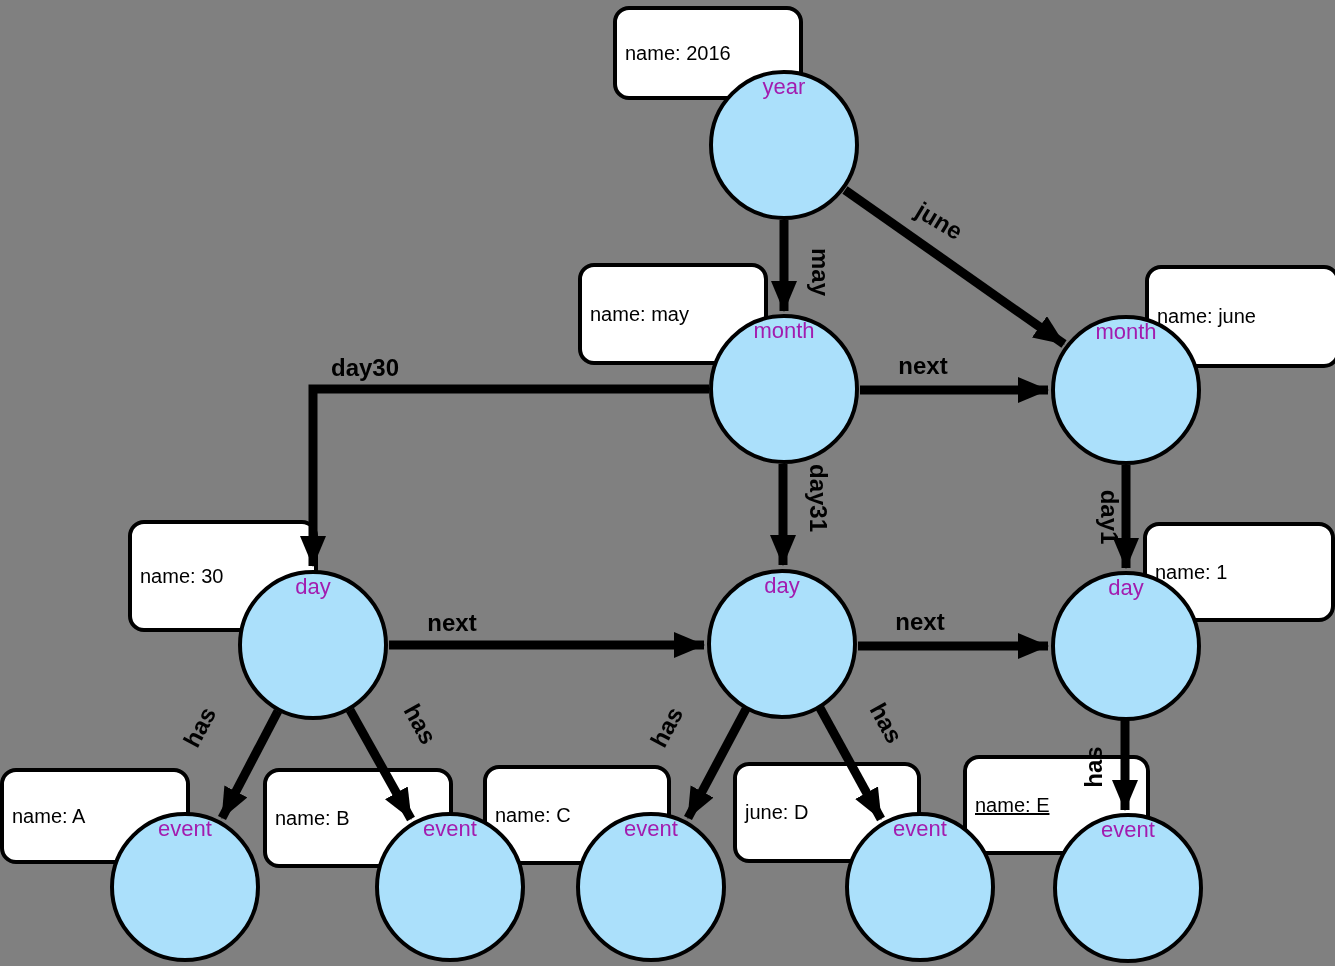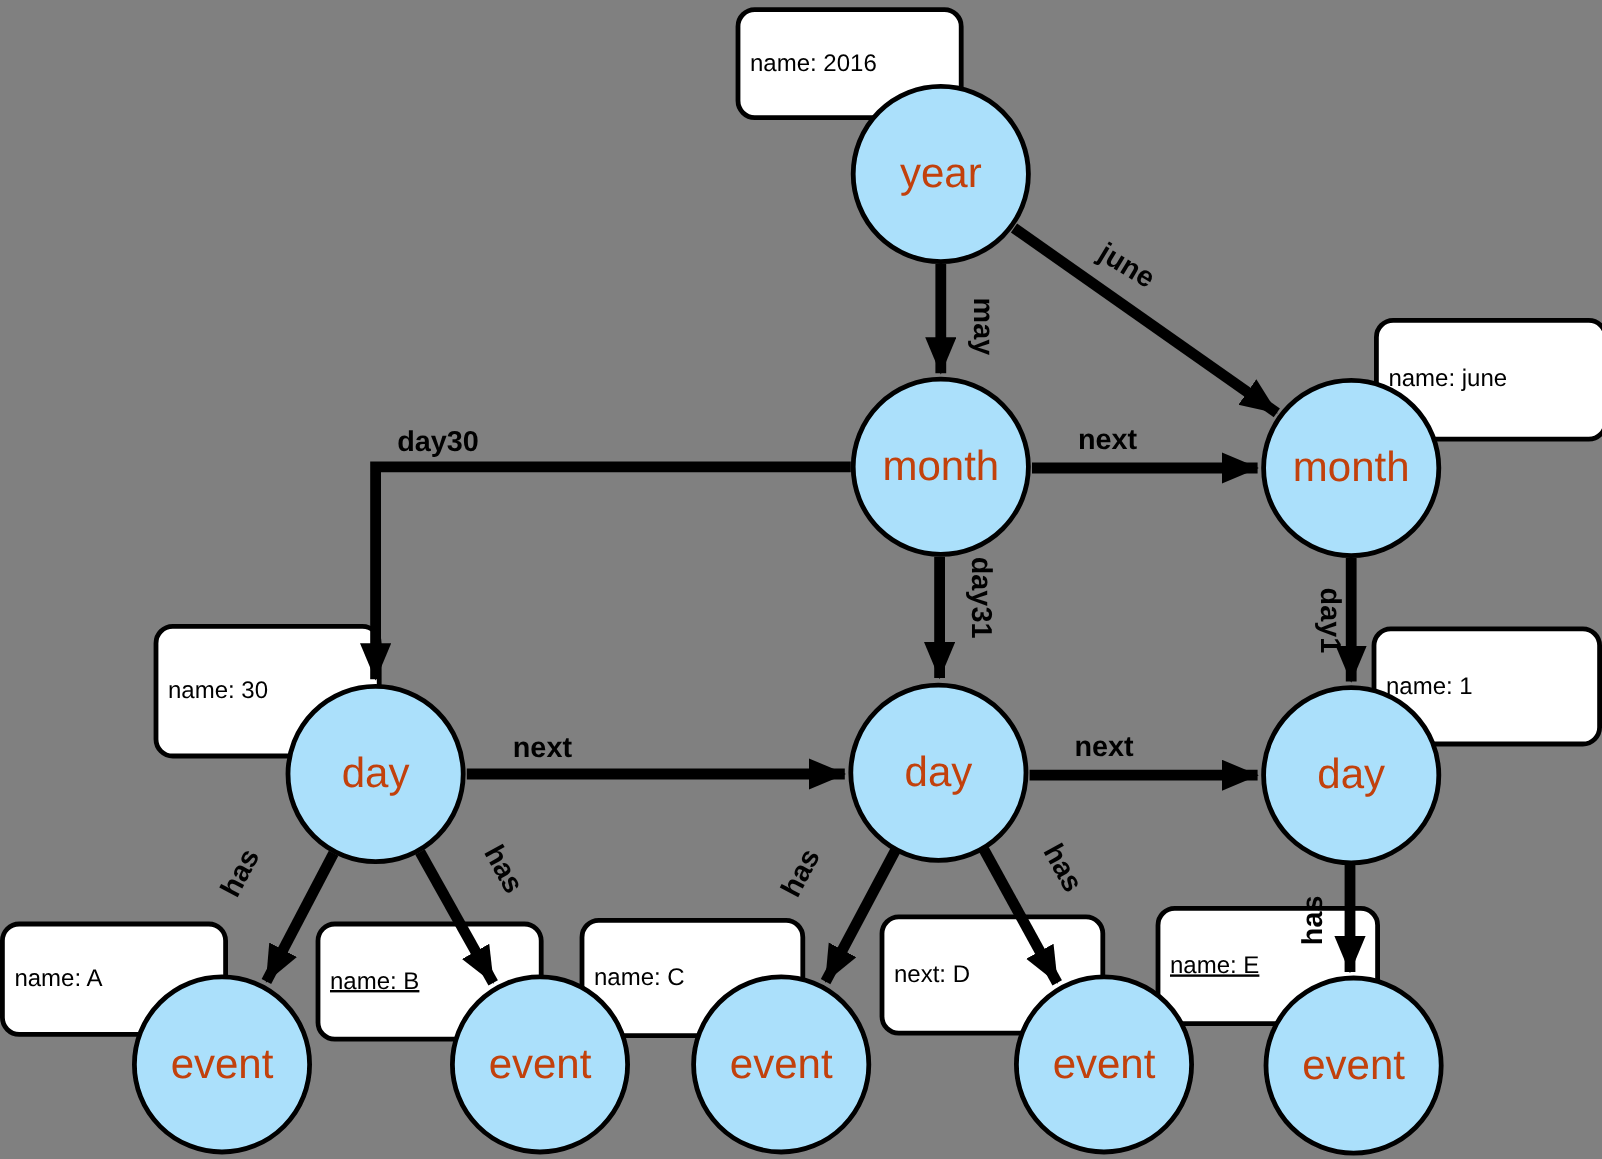--- a/index.html
+++ b/index.html
@@ -37,40 +37,40 @@
   }
   
   .node{
     position:absolute;
     box-sizing:border-box;
     width:150px;height:150px;
     border-radius:50%;
     background:#abe0fb;
     border:4px solid #000;
     display:flex;
-    align-items:center;
     justify-content:center;
-    font-size:35px;
-    color:#c2410c;
+    font-size:22px;
+    color:#a21caf;
     z-index:3;
   }
 </style>
 </head>
 <body>
 
 <div id="canvas">
 
   <div class="prop" style="left:613px;top:6px;width:190px;height:94px;">name: 2016</div>
+  <div class="prop" style="left:578px;top:263px;width:190px;height:102px;">name: may</div>
   <div class="prop" style="left:1145px;top:265px;width:195px;height:103px;">name: june</div>
   <div class="prop" style="left:128px;top:520px;width:190px;height:112px;">name: 30</div>
   <div class="prop" style="left:1143px;top:522px;width:192px;height:100px;">name: 1</div>
   <div class="prop" style="left:0px;top:768px;width:190px;height:96px;">name: A</div>
-  <div class="prop" style="left:263px;top:768px;width:190px;height:100px;text-decoration:underline;">name: B</div>
+  <div class="prop" style="left:263px;top:768px;width:190px;height:100px;">name: B</div>
   <div class="prop" style="left:483px;top:765px;width:188px;height:100px;">name: C</div>
-  <div class="prop" style="left:733px;top:762px;width:188px;height:101px;">next: D</div>
+  <div class="prop" style="left:733px;top:762px;width:188px;height:101px;">june: D</div>
   <div class="prop" style="left:963px;top:755px;width:187px;height:100px;text-decoration:underline;">name: E</div>
 
   <svg id="edges" width="1335" height="966">
     <defs>
       <marker id="arrow" markerUnits="userSpaceOnUse" markerWidth="34" markerHeight="28" refX="30" refY="13" orient="auto">
         <path d="M0,0 L31,13 L0,26 Z" fill="#000"></path>
       </marker>
     </defs>
 
     <path class="edge" d="M784,220 L784,311" marker-end="url(#arrow)"></path>

